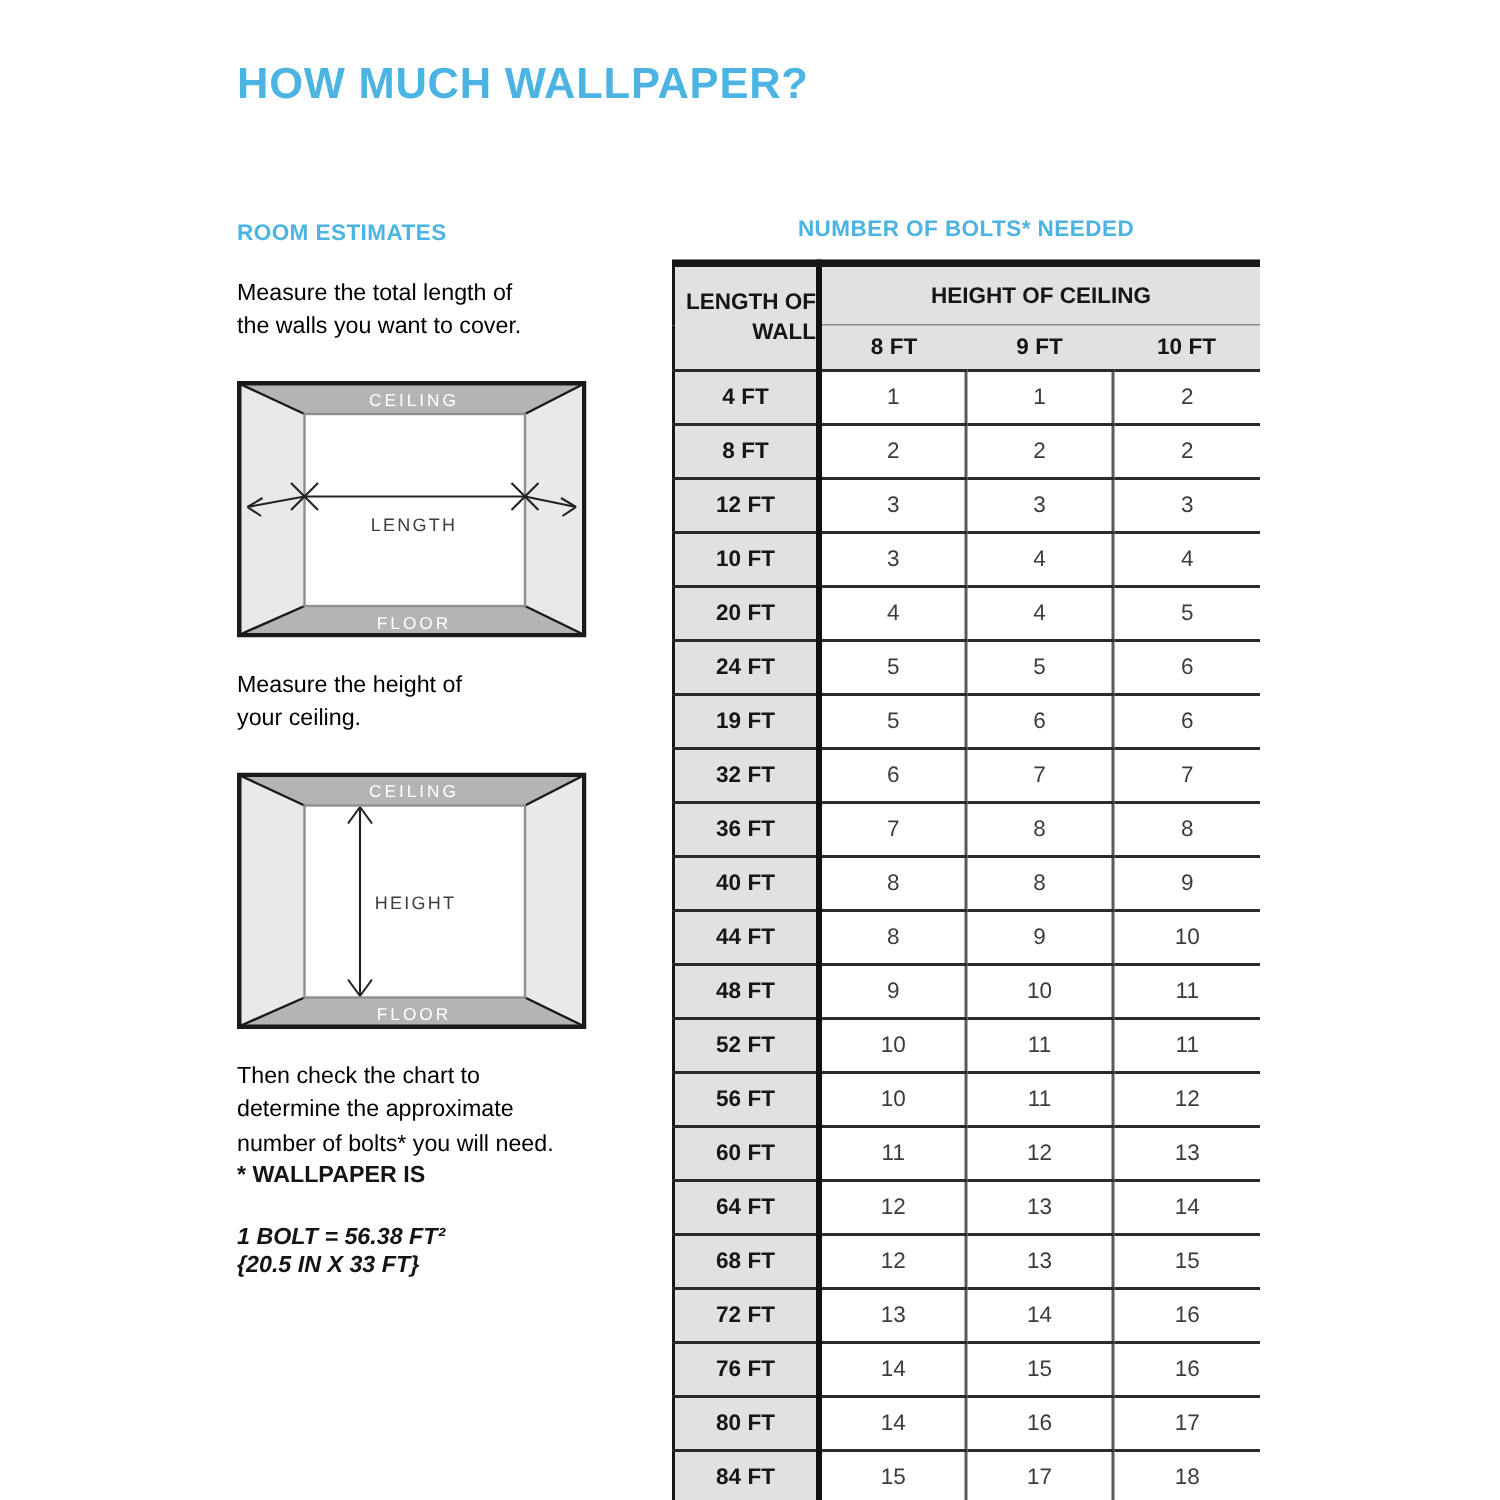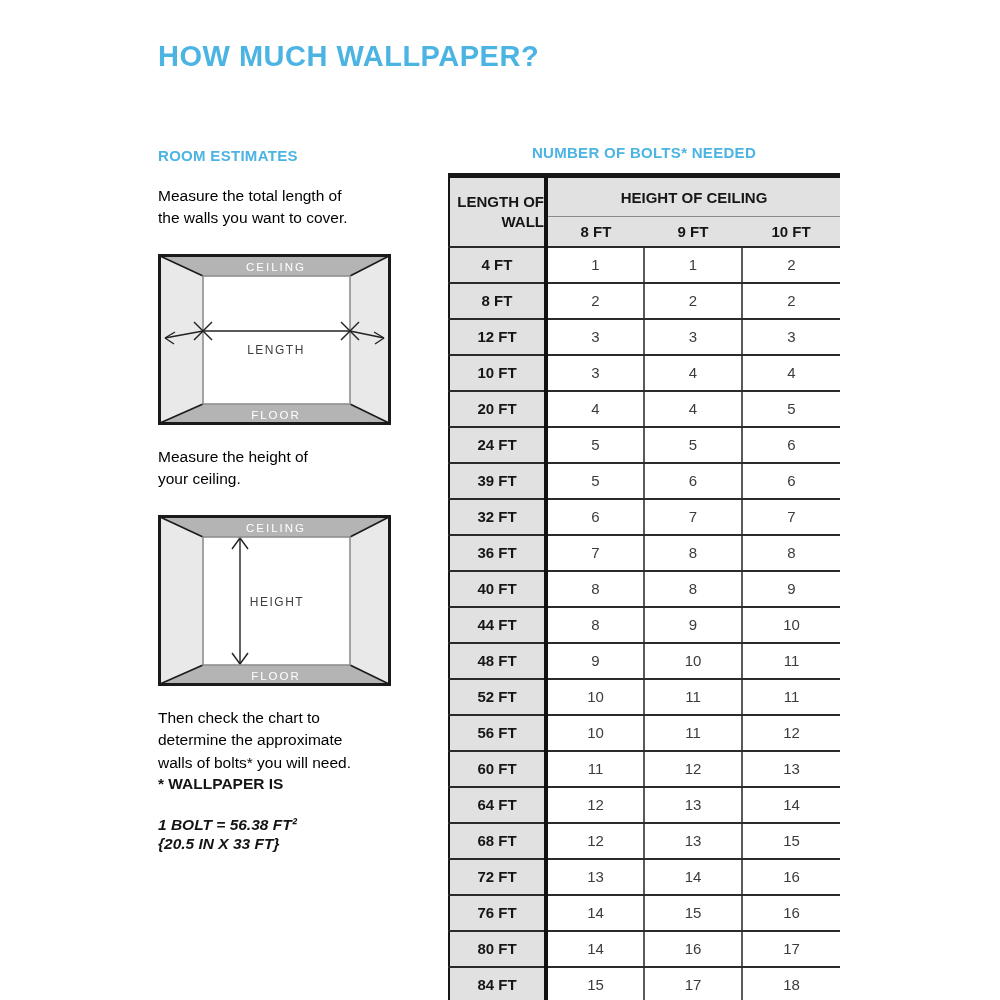--- a/index.html
+++ b/index.html
@@ -111,21 +111,21 @@
       <line x1="82" y1="149" x2="74" y2="138"></line>
       <line x1="82" y1="149" x2="90" y2="138"></line>
     </g>
     <text class="svg-band-text" x="118" y="16.5" text-anchor="middle">CEILING</text>
     <text class="svg-band-text" x="118" y="165" text-anchor="middle">FLOOR</text>
     <text class="svg-dim-text" x="119" y="91" text-anchor="middle">HEIGHT</text>
   </svg>
 
   <p class="step-text after-svg">Then check the chart to
 determine the approximate
-walls of bolts* you will need.</p>
+number of bolts* you will need.</p>
 
   <div class="footnote">
     <div>* WALLPAPER IS</div>
   </div>
 
   <div class="bolt-info">1 BOLT = 56.38 FT²
 {20.5 IN X 33 FT}</div>
 </div>
 
 <div class="right-col">
@@ -174,21 +174,21 @@
           <td>4</td>
           <td>5</td>
         </tr>
         <tr>
           <th class="row-label">24 FT</th>
           <td>5</td>
           <td>5</td>
           <td>6</td>
         </tr>
         <tr>
-          <th class="row-label">39 FT</th>
+          <th class="row-label">19 FT</th>
           <td>5</td>
           <td>6</td>
           <td>6</td>
         </tr>
         <tr>
           <th class="row-label">32 FT</th>
           <td>6</td>
           <td>7</td>
           <td>7</td>
         </tr>

